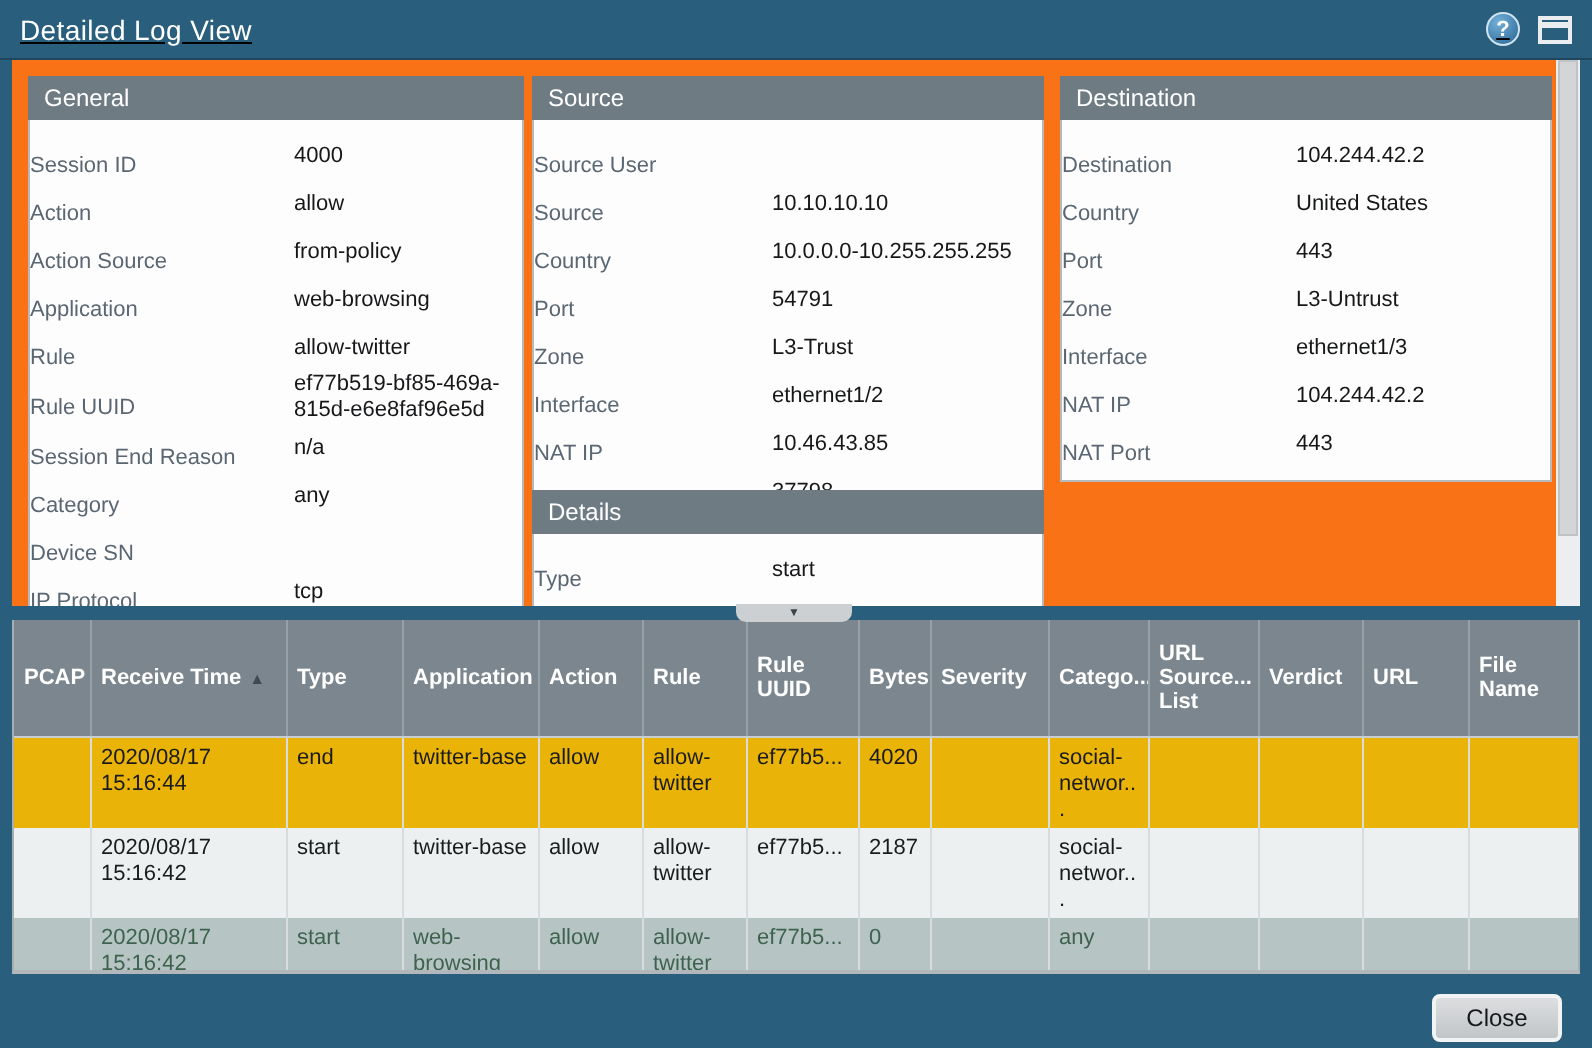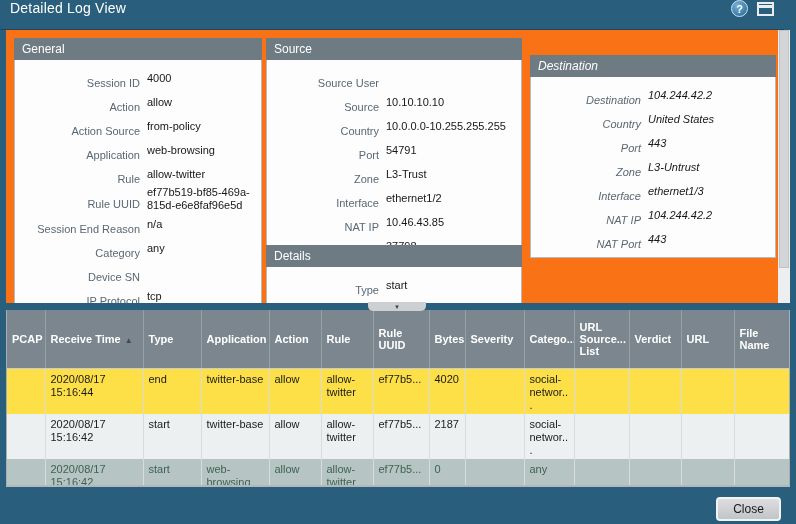--- a/index.html
+++ b/index.html
@@ -1,47 +1,47 @@
 <!DOCTYPE html>
 <html><head>
 <meta charset="utf-8">
 <style>
   * { margin:0; padding:0; box-sizing:border-box; }
   html,body { width:796px; height:524px; font-family:"Liberation Sans",sans-serif; }
   .dialog { position:relative; width:796px; height:524px; background:#2A5E7D; overflow:hidden; }
 
   
-  .titlebar { position:absolute; left:0; top:0; right:12px; height:30px; display:flex; align-items:flex-start;
-              padding:0 10px; border-bottom:1px solid rgba(0,0,0,.25); }
+  .titlebar { position:absolute; left:0; top:0; right:0; height:30px; display:flex; align-items:center;
+              padding:0 10px; border-bottom:1px solid rgba(0,0,0,.25);text-decoration:underline; }
   .title { color:#ffffff; font-size:14px; letter-spacing:.2px; }
   .tb-icons { margin-left:auto; display:flex; align-items:center; gap:9px; }
   .help-icon { width:17px; height:17px; border-radius:50%;
                background:radial-gradient(circle at 35% 28%, #72b1d8, #2a6493);
                border:1px solid #cfe3f0; color:#fff; font-size:11px; font-weight:bold;
                display:flex; align-items:center; justify-content:center; cursor:pointer; }
   .win-icon { width:17px; height:14px; border:2px solid #e9edef; background:#2A5E7D; position:relative; cursor:pointer; }
   .win-icon::after { content:""; position:absolute; left:0; right:0; top:1px; height:3px; background:#e9edef; }
 
   
   .top-section { position:absolute; left:6px; top:30px; width:784px; height:273px;
                  background:#f97316; overflow:hidden; }
   .panel { position:absolute; }
   .panel-header { height:22px; background:#6F7B83; color:#fff; font-size:12px;
                   display:flex; align-items:center; padding:0 8px; }
   .panel-body { background:#fdfdfe; border:1px solid #b6babd; border-top:none; padding:6px 6px 6px 0; }
   .fr { display:flex; align-items:center; min-height:19px; font-size:11px; line-height:13px; }
-  .fl { text-align:right; color:#5a6772; flex:none;margin-top:11px; }
+  .fl { color:#5a6772; flex:none;margin-top:11px; }
   .fv { flex:1; padding-left:7px; color:#161718; word-wrap:break-word; min-width:0; }
   .g .fl { width:125px; }
   .s .fl { width:112px; }
   .d .fl { width:110px; }
   .col-general { left:8px;  top:8px;  width:248px; }
   .col-source  { left:260px; top:8px;  width:256px; }
   .col-details { left:260px; top:215px; width:256px; }
-  .col-dest    { left:524px; top:25px;  width:246px;font-style:italic; }
+  .col-dest    { left:524px; top:8px;  width:246px; }
   .col-general .panel-body { min-height:252px; }
 
   .v-scrollbar { position:absolute; right:0; top:0; bottom:0; width:12px; background:#eceeef; }
   .v-thumb { position:absolute; left:1px; top:0; width:10px; height:238px;
              background:#d3d5d7; border:1px solid #c0c3c6; }
 
   
   .splitter-handle { position:absolute; left:368px; top:302px; width:58px; height:9px; z-index:5;
                      background:#cdd0d2; border-radius:0 0 5px 5px; cursor:row-resize;
                      display:flex; align-items:center; justify-content:center; }
@@ -53,21 +53,21 @@
                     border-bottom:2px solid #b2b7bb; overflow:hidden; }
   table { border-collapse:collapse; table-layout:fixed; width:100%; }
   th { height:58px; background:#7B868E; color:#ffffff; font-size:11px; font-weight:bold;
        text-align:left; vertical-align:middle; padding:2px 5px;
        border-right:1px solid #96a0a7; border-bottom:1px solid #c8cdd0; overflow:hidden; cursor:pointer; }
   th:last-child { border-right:none; }
   .sort { font-size:8px; margin-left:4px; color:#404a52; }
   td { height:30px; font-size:11px; line-height:13px; vertical-align:top; padding:4px 5px 2px;
        border-right:1px solid #d9dcdf; color:#1a1b1c; overflow:hidden; word-wrap:break-word; cursor:default; }
   td:last-child { border-right:none; }
-  tr.r0 td { background:#fde047; }
+  tr.r0 td { background:#eab308; }
   tr.r1 td { background:#edf0f1; }
   tr.selected td { background:#B6C5C3; color:#3E624F; }
 
   
   .footer { position:absolute; left:0; right:0; bottom:0; height:37px;padding-left:36px; }
   .close-btn { position:absolute; right:15px; bottom:3px; width:65px; height:24px;
                background:linear-gradient(#dcdee0,#c2c5c8); border:2px solid #f2f3f4;
                border-radius:4px; font-family:"Liberation Sans",sans-serif; font-size:12px;
                color:#17181a; cursor:pointer; }
 </style>

